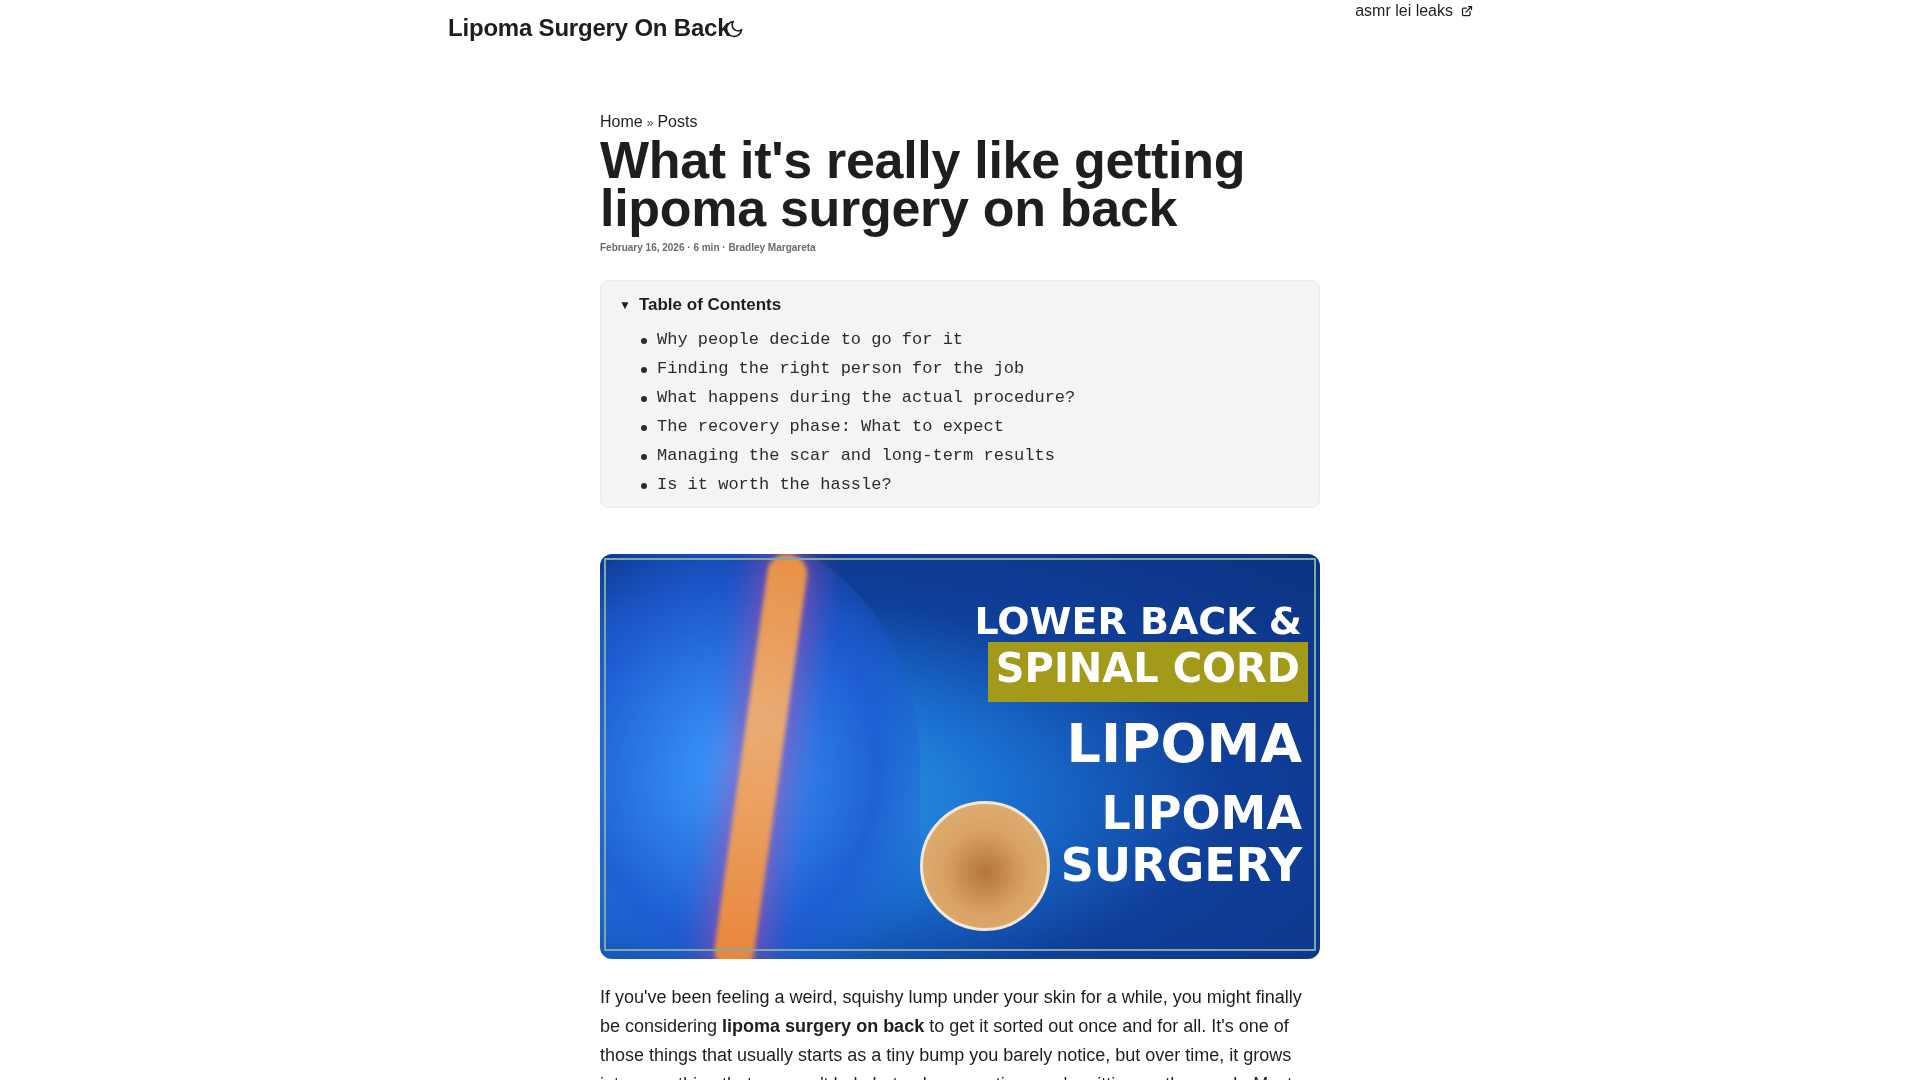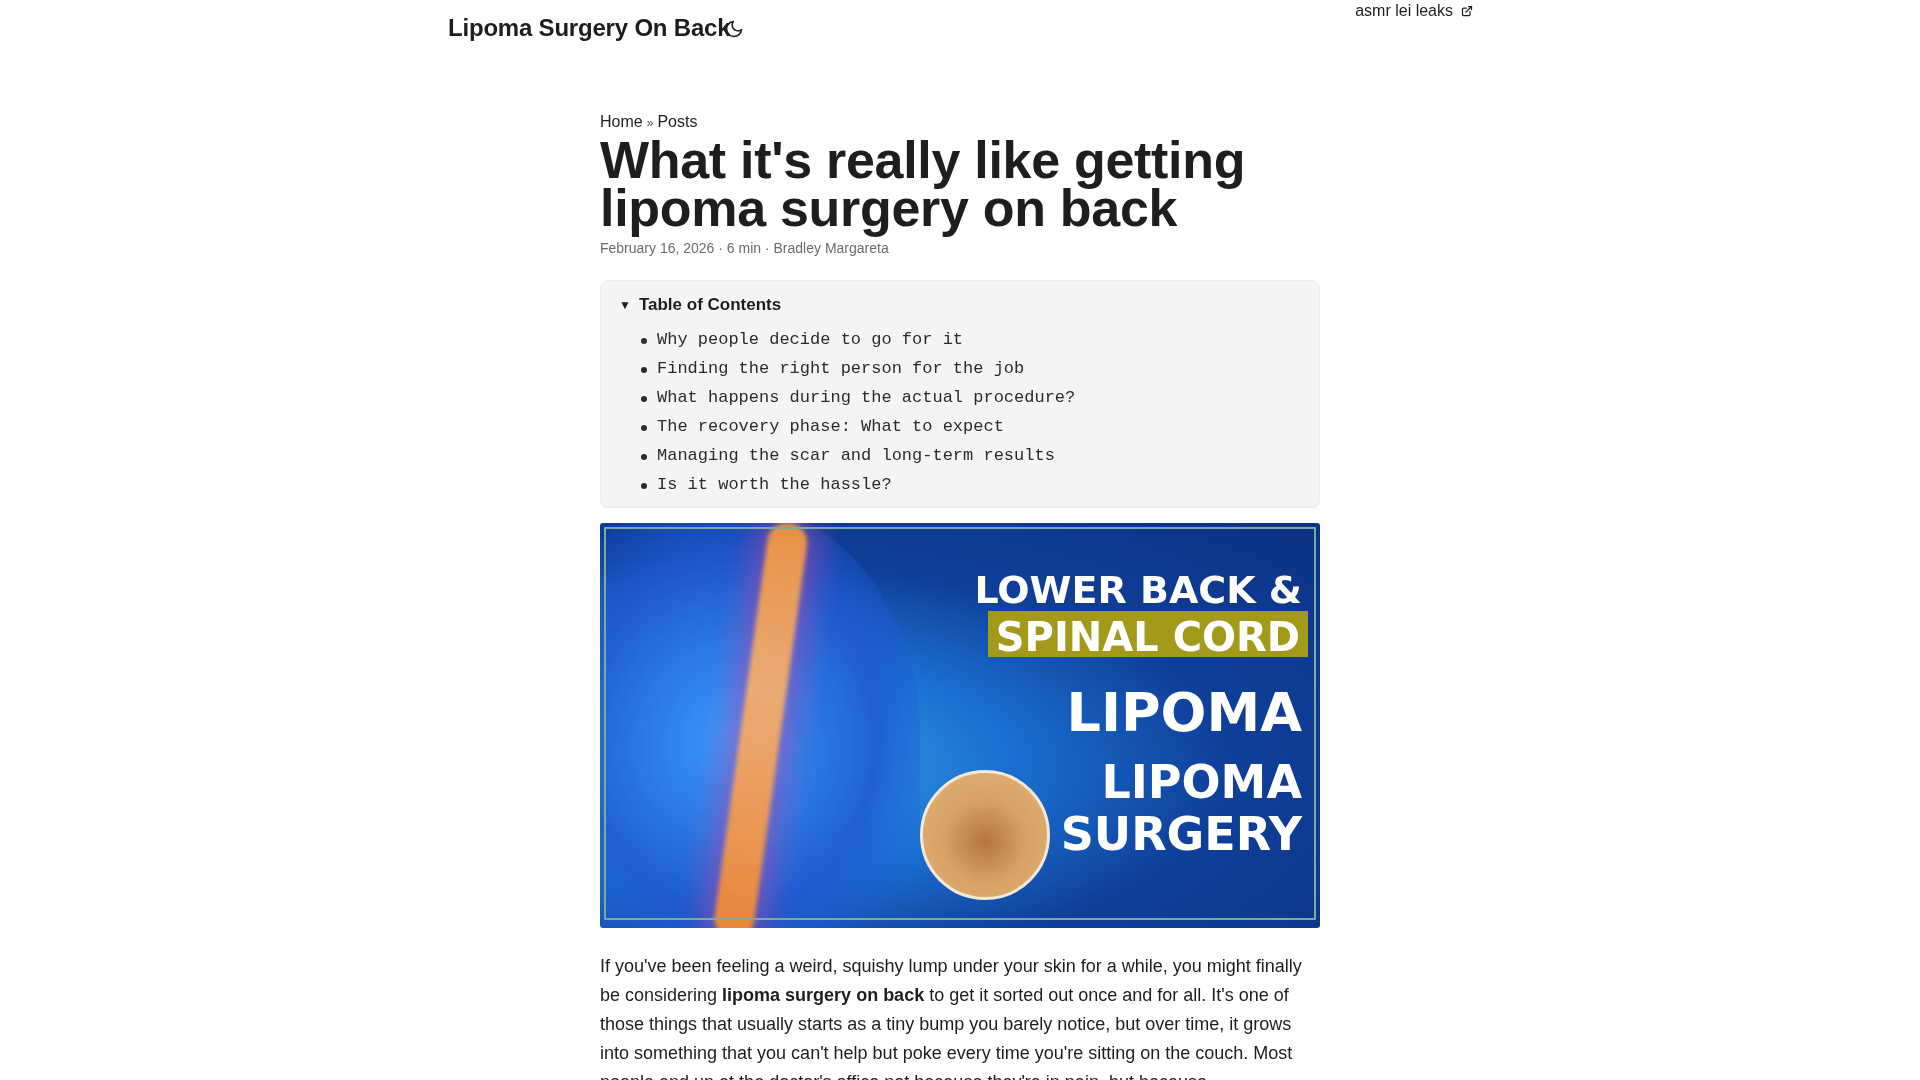--- a/index.html
+++ b/index.html
@@ -28,21 +28,21 @@
   .ext-link svg { width: 12px; height: 12px; }
 
   .main { position: absolute; left: 600px; top: 108px; width: 720px; }
   .breadcrumb { font-size: 16px; color: #1e1e1e; height: 24px; line-height: 28px; }
   .breadcrumb a { color: #1e1e1e; text-decoration: none; }
   .breadcrumb .sep { font-size: 12px; color: #555; margin: 0 4px; }
   .title {
     margin: 4px 0 0 0; font-size: 52px; font-weight: 700; line-height: 48px;
     color: #1e1e1e; letter-spacing: -0.3px;
   }
-  .meta { margin-top: 6px; font-size: 14px; color: #6b6b6b; line-height: 20px; }
+  .meta { margin-top: 6px; font-size: 10px; color: #6b6b6b; line-height: 20px; font-weight: bold; }
 
   .toc {
     margin-top: 22px; background: #f4f4f4; border: 1px solid #ececec;
     border-radius: 8px; padding: 10px 18px 12px 18px; height: 204px;
     box-sizing: border-box; height: 228px;
   }
   .toc-summary {
     font-size: 17px; font-weight: 700; color: #1e1e1e; cursor: pointer;
     display: flex; align-items: center; gap: 8px; height: 24px; margin-top: 2px;
   }
@@ -53,22 +53,22 @@
     padding-left: 18px;
     font-family: Liberation Mono, monospace;
   }
   .toc li::before {
     content: ""; position: absolute; left: 2px; top: 13px; width: 6px; height: 6px;
     border-radius: 50%; background: #2b2b2b;
   }
   .toc li a { color: #2b2b2b; text-decoration: none; }
 
   .cover {
-    margin-top: 15px; width: 720px; height: 405px; position: relative; overflow: hidden;
-    border-radius: 3px;
+    margin-top: 46px; width: 720px; height: 405px; position: relative; overflow: hidden;
+    border-radius: 12px;
     background: radial-gradient(ellipse at 15% 60%, #3ab0f0 0%, #1a6fd0 35%, #0f3f9a 60%, #0c3282 100%);
   }
   .cover .frame {
     position: absolute; left: 4px; top: 4px; right: 4px; bottom: 8px;
     border: 2px solid #7fa8a0; border-radius: 1px;
   }
   .cover .body-shape {
     position: absolute; left: -60px; top: -20px; width: 380px; height: 460px;
     background: radial-gradient(ellipse at 50% 50%, rgba(60,150,255,0.9) 0%, rgba(30,90,210,0.85) 55%, rgba(20,60,170,0) 80%);
     border-radius: 40% 50% 30% 40%;
@@ -82,21 +82,21 @@
   }
   .cover .lump {
     position: absolute; left: 320px; top: 247px; width: 124px; height: 124px;
     border-radius: 50%;
     background: radial-gradient(circle at 50% 55%, #b5753a 0%, #d8a264 45%, #e2b47a 100%);
     border: 3px solid #f3e7d6;
   }
   .cover .txt { position: absolute; right: 18px; color: #fff; font-weight: 900; text-align: right; font-family: "DejaVu Sans", sans-serif; }
   .cover .t1 { top: 45px; font-size: 38px; letter-spacing: 0px; }
   .cover .t2 {
-    top: 88px; right: 12px; font-size: 40px; background: #a39a1a; padding: 0 8px; height: 46px; line-height: 52px;
+    top: 88px; right: 12px; font-size: 40px; background: #a39a1a; padding: 0 8px; height: 60px; line-height: 52px;
   }
   .cover .t3 { top: 150px; font-size: 54px; line-height: 80px; right: 18px; }
   .cover .t4 { top: 232px; font-size: 46px; }
   .cover .t5 { top: 284px; font-size: 46px; }
 
   .content { margin-top: 24px; font-size: 18px; line-height: 29px; color: #1e1e1e; }
   .content p { margin: 0; }
   .content strong { font-weight: 700; }
 </style>
 </head>

